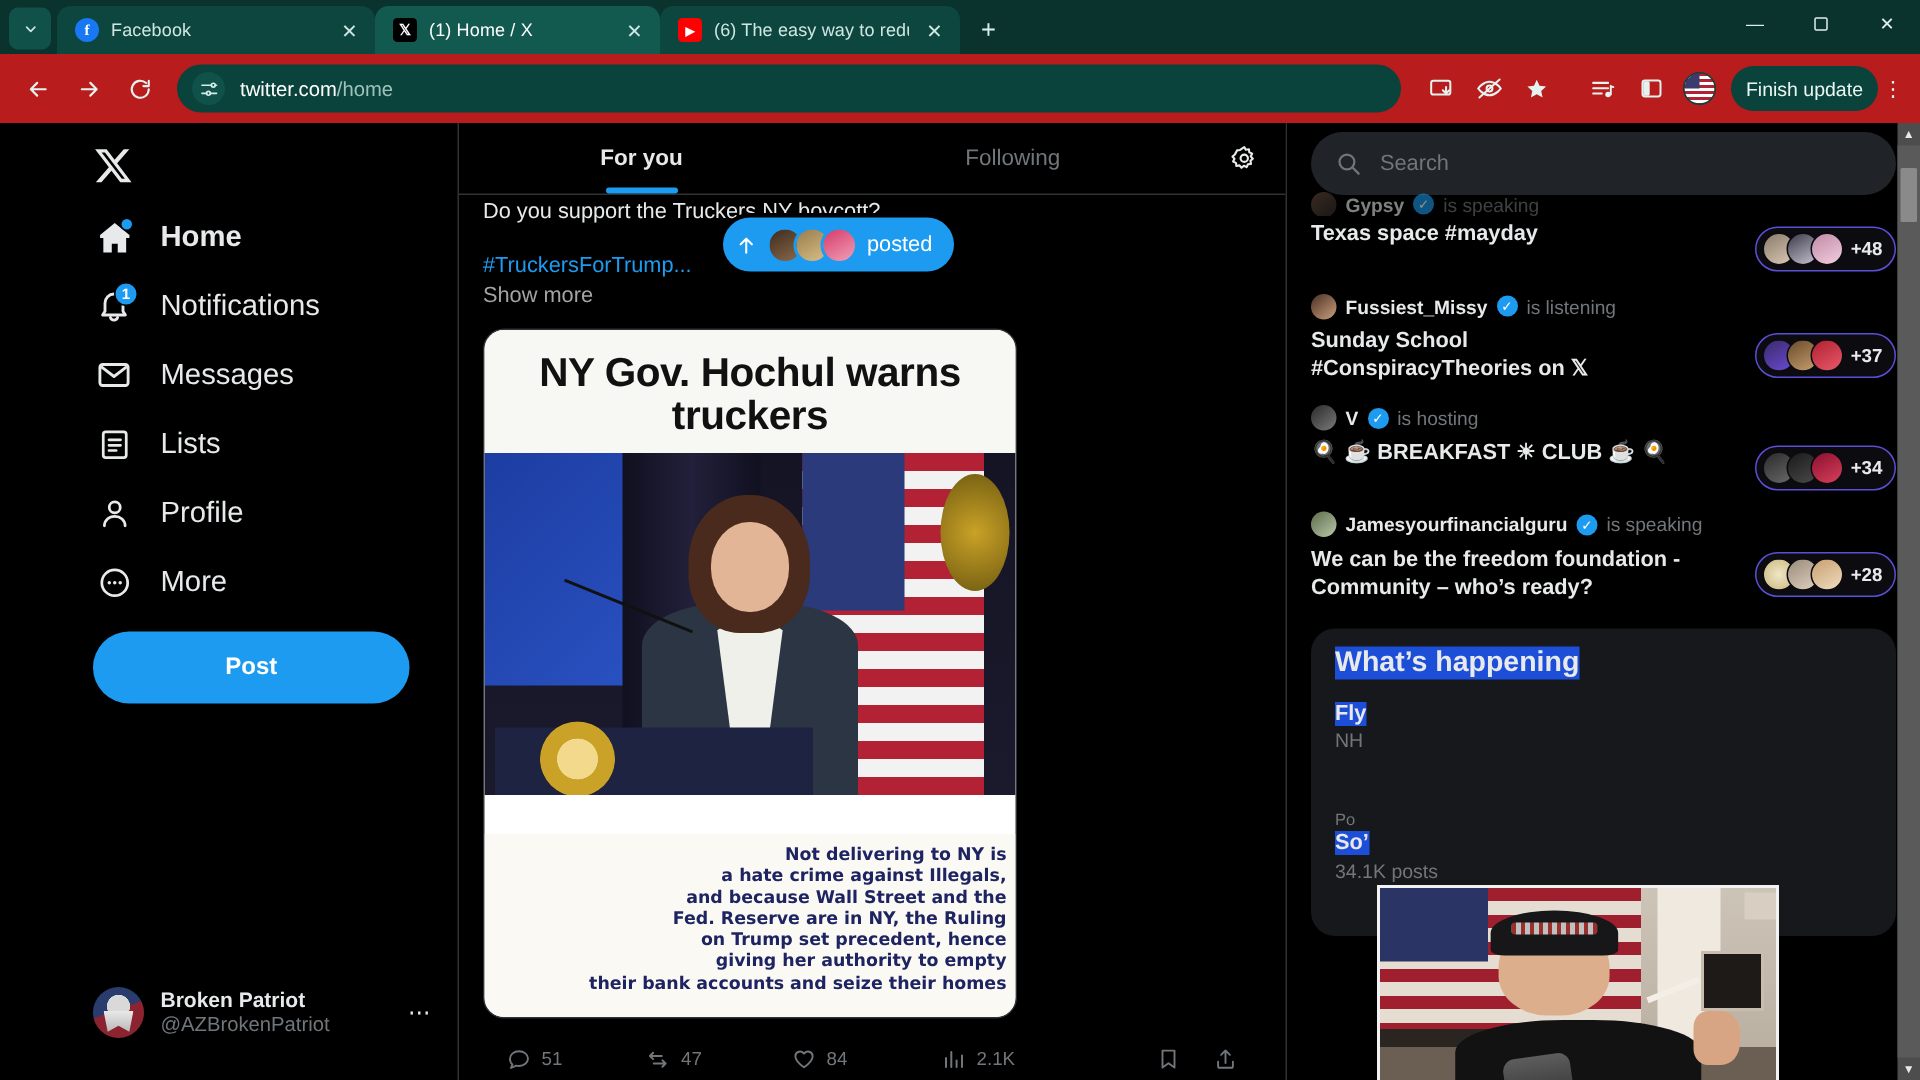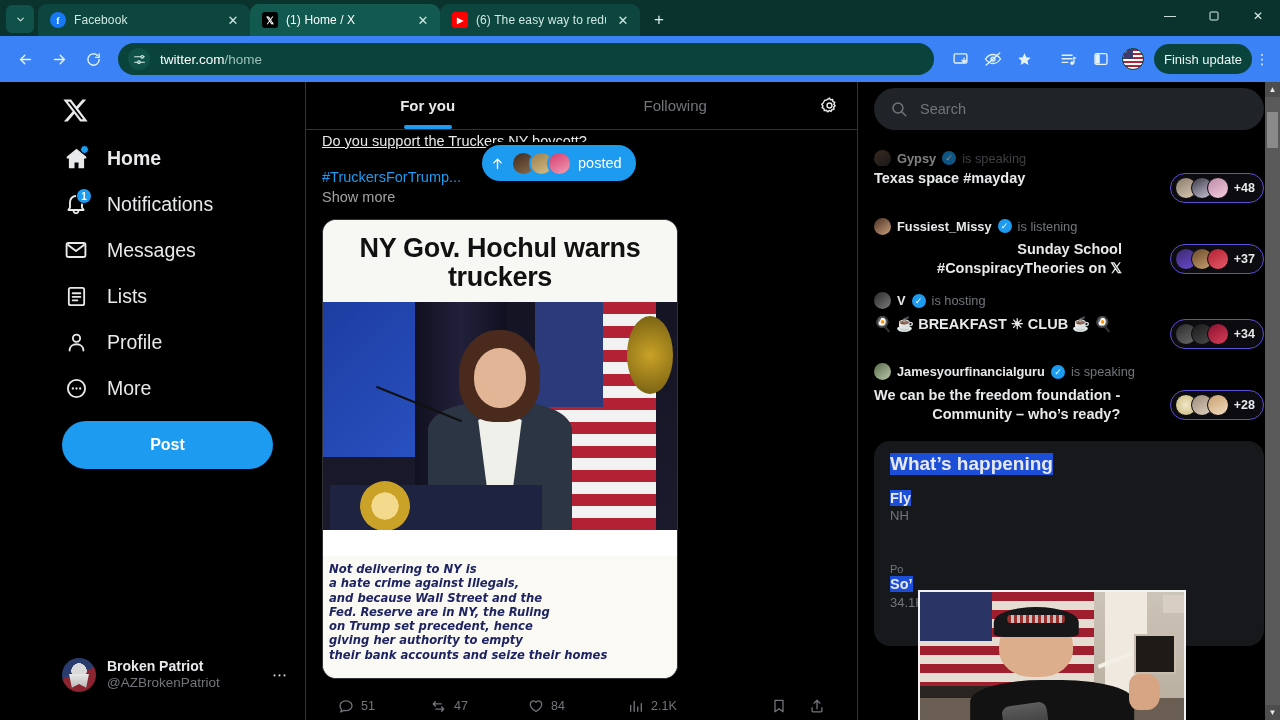--- a/index.html
+++ b/index.html
@@ -45,21 +45,21 @@
   .tab-w2 { width: 190px; }
   .tab-w3 { width: 200px; }
   .newtab { width: 26px; height: 26px; margin: 0 0 3px 6px; display:flex;
             align-items:center; justify-content:center; color:#d8eeea; font-size:17px; }
 
   .winctl { position:absolute; right:0; top:0; height:36px; display:flex; }
   .winctl div { width: 44px; height: 32px; display:flex; align-items:center;
                 justify-content:center; color:#dff0ec; font-size: 12px; }
 
   .toolbar {
-    height: 46px; background: #3b82f6; display: flex; align-items: center;
+    height: 46px; background: #b91c1c; display: flex; align-items: center;
     padding: 0 10px; gap: 4px;
   }
   .tb-icon { width: 30px; height: 30px; display:flex; align-items:center;
              justify-content:center; color:#e4f3f0; font-size:15px; border-radius:50%; }
   .omnibox {
     flex: 1 1 auto; height: 32px; background: #0a433b; border-radius: 16px;
     margin: 0 8px 0 6px; display:flex; align-items:center; padding: 0 10px; gap:10px;
     min-width: 0;
   }
   .omni-badge { width:22px; height:22px; border-radius:50%; background:#10524a;
@@ -128,21 +128,21 @@
   .ftab { flex:1 1 auto; display:flex; align-items:center; justify-content:center;
           position:relative; color:#71767b; font-size:15px; }
   .ftab.sel { color:#e7e9ea; font-weight:bold; }
   .ftab.sel::after { content:""; position:absolute; bottom:0; left:50%;
                      transform:translateX(-50%); width: 48px; height: 4px;
                      background:#1d9bf0; border-radius:2px; }
   .gear { width: 56px; flex:0 0 56px; display:flex; align-items:center;
           justify-content:center; color:#e7e9ea; }
 
   .tweetbody { padding: 0 16px; position:relative; }
-  .tw-line { font-size:14.5px; color:#e7e9ea; margin-top: 2px; line-height:1.35;text-decoration:underline; }
+  .tw-line { font-size:14.5px; color:#e7e9ea; margin-top: 2px; line-height:1.35; }
   .tw-tags { font-size:14.5px; color:#1d9bf0; margin-top: 16px; line-height:1.35; }
   .tw-showmore { font-size:14.5px; color:#a3a3a3; margin-top: 2px; }
   .tw-media { margin-top: 14px; width: 356px; height: 460px; border-radius: 14px;
               overflow:hidden; border:1px solid #2f3336; background:#fff;
               position:relative; }
   .media-head { background:#f7f7f3; padding: 14px 10px 10px; }
   .media-head-txt { font-family:"Liberation Sans", sans-serif; font-weight:bold;
                     font-size: 27px; line-height: 1.08; color:#111; text-align:center;
                     letter-spacing:-.3px; }
   .media-photo { height: 228px; position:relative; overflow:hidden;
@@ -169,36 +169,36 @@
   .mp-podium { position:absolute; left:2%; bottom:0; width:60%; height:20%;
                background:#1d2340; }
   .mp-podseal { position:absolute; left:14%; bottom:-2%; width:50px; height:50px;
                 border-radius:50%; background:radial-gradient(circle,#f2d98b 0 38%,#c9a227 39% 70%,#8a6f16 71%);}
   .mp-mic { position:absolute; left:14%; top:44%; width:26%; height:2px;
             background:#111; transform: rotate(22deg); }
   .media-foot { position:absolute; left:0; bottom:0; width:100%; height:122px;
                 background:#faf9f4; padding: 6px 6px 4px; }
   .media-foot-txt { font-family:"DejaVu Sans", sans-serif; font-weight:bold;
                     font-size: 11.6px; line-height: 1.23; color:#1e2461;
-                    text-align:left;font-style:italic; }
+                    text-align:right; }
 
   .actions { display:flex; align-items:center; height: 42px; padding: 0 16px;
              margin-top: 6px; color:#71767b; }
   .act { display:flex; align-items:center; gap:7px; font-size:12.5px; color:#71767b; }
   .act-c { width: 92px; } .act-r { width: 98px; } .act-l { width: 100px; }
   .act-v { width: 110px; }
   .act-right { margin-left:auto; display:flex; gap: 22px; }
 
   
   .right { width: 422px; flex:0 0 422px; background:#000; padding: 0 16px 0 16px;
            position:relative; }
   .searchbox { height: 42px; border-radius: 21px; background:#202327; margin-top: 6px;
                display:flex; align-items:center; gap:12px; padding: 0 16px; }
   .search-ph { font-size: 14.5px; color:#71767b; }
-  .spaces { margin-top: 22px; text-align: right; }
+  .spaces { margin-top: 0; }
   .space { padding: 2px 0 10px 0; }
   .sp-head { display:flex; align-items:center; gap:6px; height: 22px; }
   .sp-av { width: 17px; height:17px; border-radius:50%; flex:0 0 17px;
            background:linear-gradient(140deg,#6b4b3a,#2c2c2c); }
   .sp-name { font-size: 12.8px; font-weight:bold; color:#e7e9ea; }
   .sp-verified { width: 14px; height:14px; border-radius:50%; background:#1d9bf0;
                  color:#fff; font-size:9px; display:flex; align-items:center;
                  justify-content:center; flex:0 0 14px; }
   .sp-status { font-size: 12.8px; color:#71767b; }
   .sp-row { display:flex; align-items:flex-start; justify-content:space-between;

